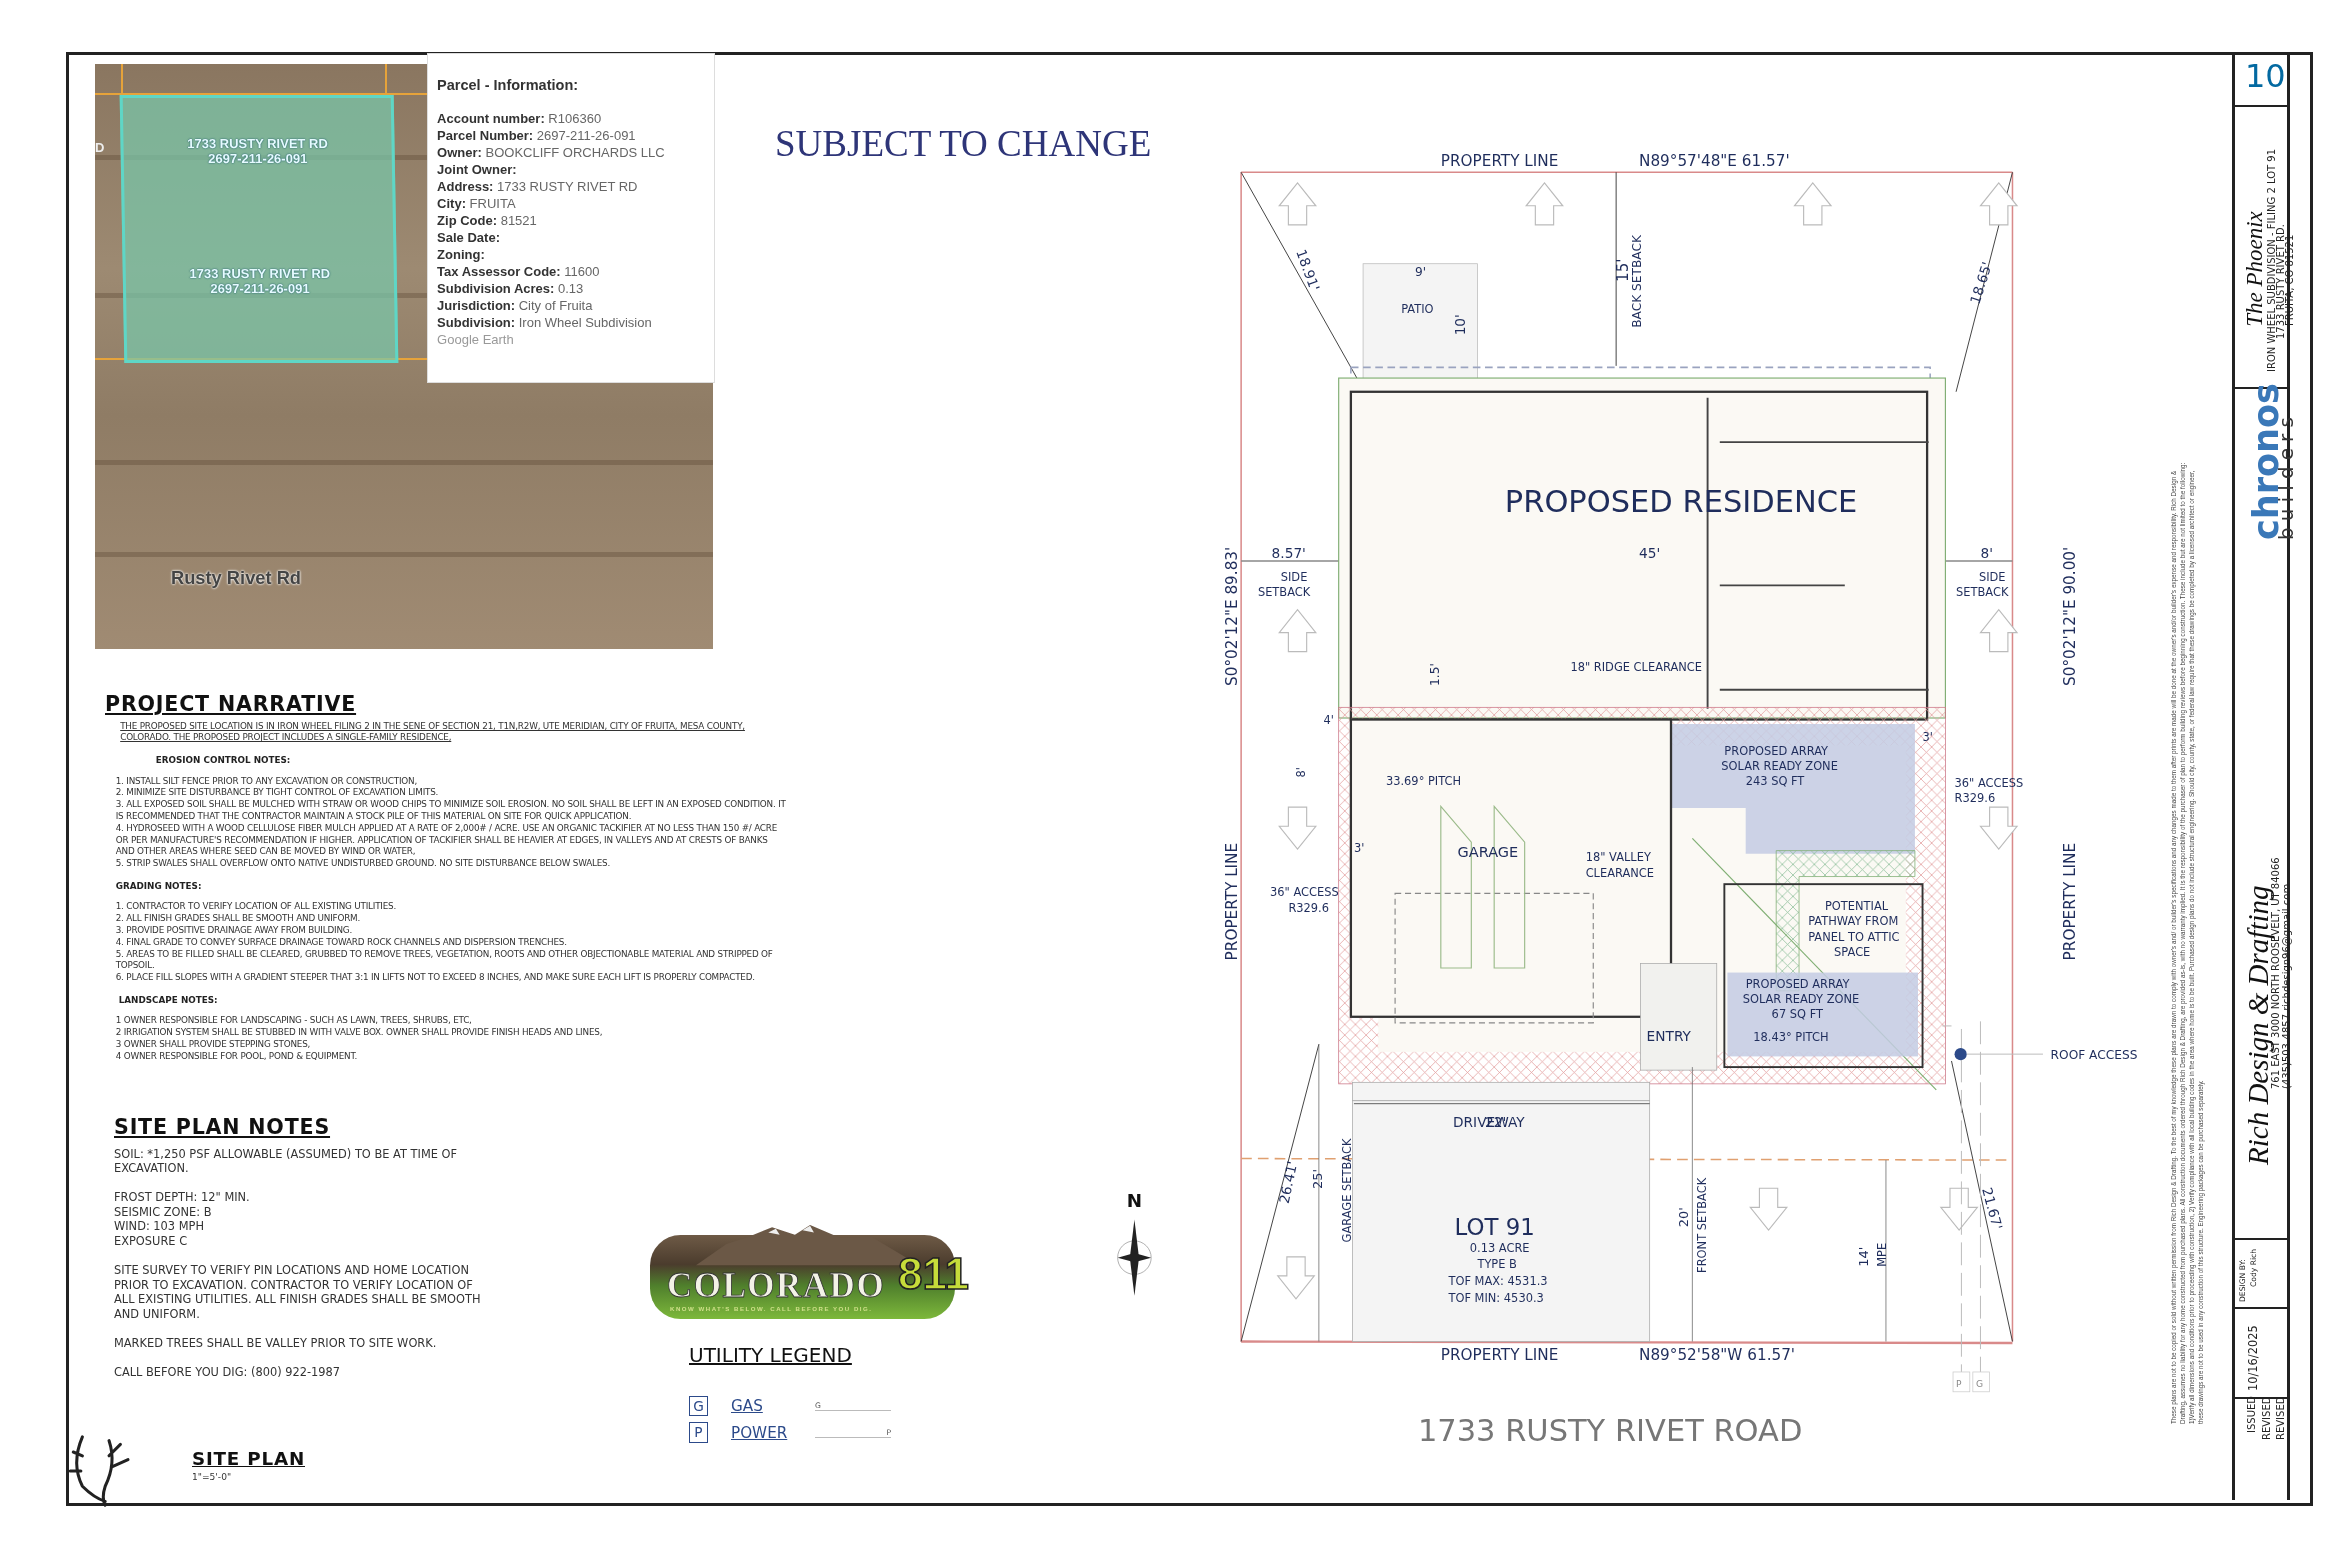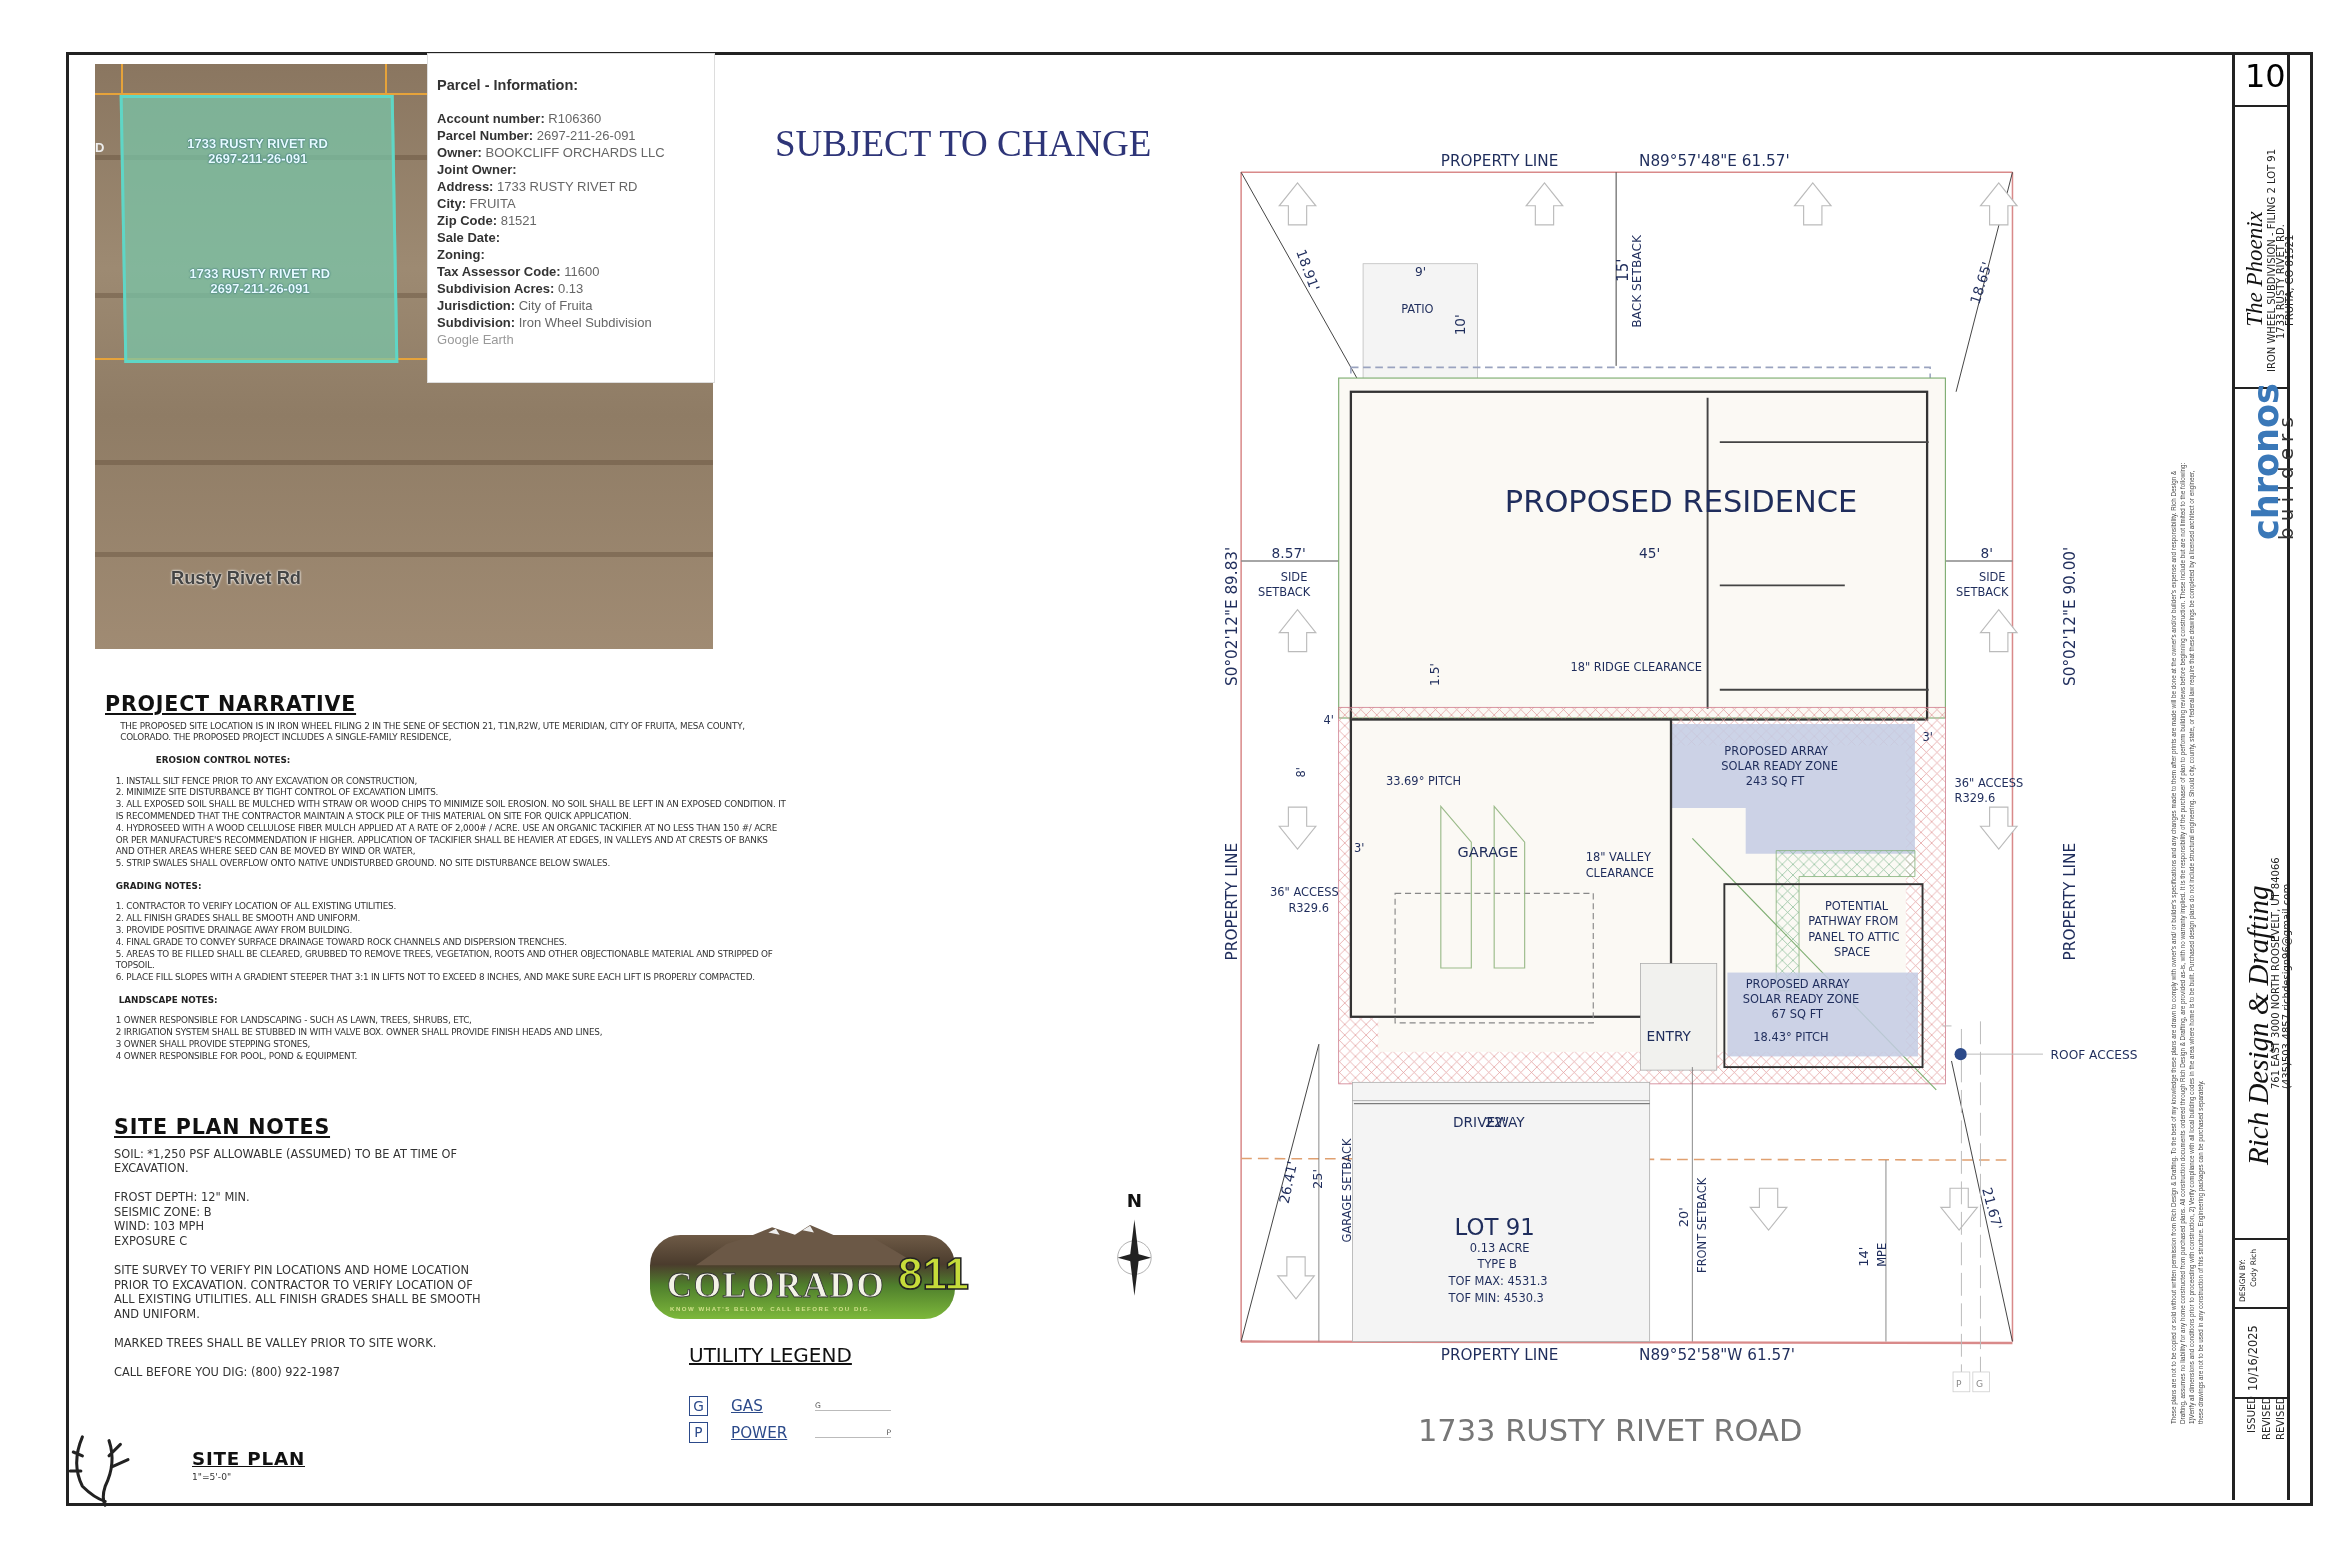--- a/index.html
+++ b/index.html
@@ -80,21 +80,21 @@
       <div><b>Tax Assessor Code:</b> <span class="v">11600</span></div>
       <div><b>Subdivision Acres:</b> <span class="v">0.13</span></div>
       <div><b>Jurisdiction:</b> <span class="v">City of Fruita</span></div>
       <div><b>Subdivision:</b> <span class="v">Iron Wheel Subdivision</span></div>
       <div class="gearth">Google Earth</div>
     </div>
 </div>
 
 <div class="abs" style="left:105px;top:692px;width:686px;">
   <div class="h-title" style="font-size:20.6px;">PROJECT NARRATIVE</div>
-  <div class="note" style="margin:4.6px 0 0 15.2px;width:671px;">THE PROPOSED SITE LOCATION IS IN IRON WHEEL FILING 2 IN THE SENE OF SECTION 21, T1N,R2W, UTE MERIDIAN, CITY OF FRUITA, MESA COUNTY, COLORADO. THE PROPOSED PROJECT INCLUDES A SINGLE-FAMILY RESIDENCE,</div>
+  <div class="note" style="margin:4.6px 0 0 15.2px;width:671px;text-decoration:underline;">THE PROPOSED SITE LOCATION IS IN IRON WHEEL FILING 2 IN THE SENE OF SECTION 21, T1N,R2W, UTE MERIDIAN, CITY OF FRUITA, MESA COUNTY, COLORADO. THE PROPOSED PROJECT INCLUDES A SINGLE-FAMILY RESIDENCE,</div>
   <div class="note-h" style="margin:10.7px 0 10.7px 10.7px;padding-left:40px;">EROSION CONTROL NOTES:</div>
   <div class="note" id="erosion-list" style="margin-left:10.7px;width:671px;">
       <div>1. INSTALL SILT FENCE PRIOR TO ANY EXCAVATION OR CONSTRUCTION,</div>
       <div>2. MINIMIZE SITE DISTURBANCE BY TIGHT CONTROL OF EXCAVATION LIMITS.</div>
       <div>3. ALL EXPOSED SOIL SHALL BE MULCHED WITH STRAW OR WOOD CHIPS TO MINIMIZE SOIL EROSION. NO SOIL SHALL BE LEFT IN AN EXPOSED CONDITION. IT IS RECOMMENDED THAT THE CONTRACTOR MAINTAIN A STOCK PILE OF THIS MATERIAL ON SITE FOR QUICK APPLICATION.</div>
       <div>4. HYDROSEED WITH A WOOD CELLULOSE FIBER MULCH APPLIED AT A RATE OF 2,000# / ACRE. USE AN ORGANIC TACKIFIER AT NO LESS THAN 150 #/ ACRE OR PER MANUFACTURE'S RECOMMENDATION IF HIGHER. APPLICATION OF TACKIFIER SHALL BE HEAVIER AT EDGES, IN VALLEYS AND AT CRESTS OF BANKS AND OTHER AREAS WHERE SEED CAN BE MOVED BY WIND OR WATER,</div>
       <div>5. STRIP SWALES SHALL OVERFLOW ONTO NATIVE UNDISTURBED GROUND. NO SITE DISTURBANCE BELOW SWALES.</div>
     </div>
   <div class="note-h" style="margin:10.7px 0 10.7px 10.7px;">GRADING NOTES:</div>
   <div class="note" id="grading-list" style="margin-left:10.7px;width:671px;">
@@ -356,21 +356,21 @@
 
 <div class="tb">
   <div class="abs" style="left:21.3px;top:0;width:3px;height:1448px;background:#222;"></div>
   <div class="abs" style="left:76px;top:0;width:3px;height:1448px;background:#222;"></div>
   <div class="abs" style="left:21.3px;top:53px;width:58px;height:2.3px;background:#222;"></div>
   <div class="abs" style="left:21.3px;top:335px;width:58px;height:2.3px;background:#222;"></div>
   <div class="abs" style="left:21.3px;top:1186px;width:58px;height:2.3px;background:#222;"></div>
   <div class="abs" style="left:21.3px;top:1255px;width:58px;height:2.3px;background:#222;"></div>
   <div class="abs" style="left:21.3px;top:1345px;width:58px;height:2.3px;background:#222;"></div>
 
-  <div class="abs" style="left:34px;top:4.6px;font:32px 'DejaVu Sans',sans-serif;color:#000000;">10</div>
+  <div class="abs" style="left:34px;top:4.6px;font:32px 'DejaVu Sans',sans-serif;color:#0369a1;">10</div>
 
   <div class="rot" style="left:30.5px;top:290px;">
     <div style="font:italic 23px 'Liberation Serif',serif;color:#111;margin-left:15.2px;">The Phoenix</div>
   </div>
   <div class="rot" style="left:55px;top:320px;font:10px 'DejaVu Sans',sans-serif;color:#222;">IRON WHEEL SUBDIVISION - FILING 2 LOT 91</div>
   <div class="rot" style="left:64px;top:287px;font:10px 'DejaVu Sans',sans-serif;color:#222;">1733 RUSTY RIVET RD.</div>
   <div class="rot" style="left:73px;top:274px;font:10px 'DejaVu Sans',sans-serif;color:#222;">FRUITA, CO 81521</div>
 
   <div class="rot" style="left:35px;top:488px;font:bold 35px 'DejaVu Sans',sans-serif;color:#3a78b8;">chronos</div>
   <div class="rot" style="left:63px;top:488px;font:20px 'DejaVu Sans',sans-serif;color:#333;letter-spacing:6.1px;">builders</div>

